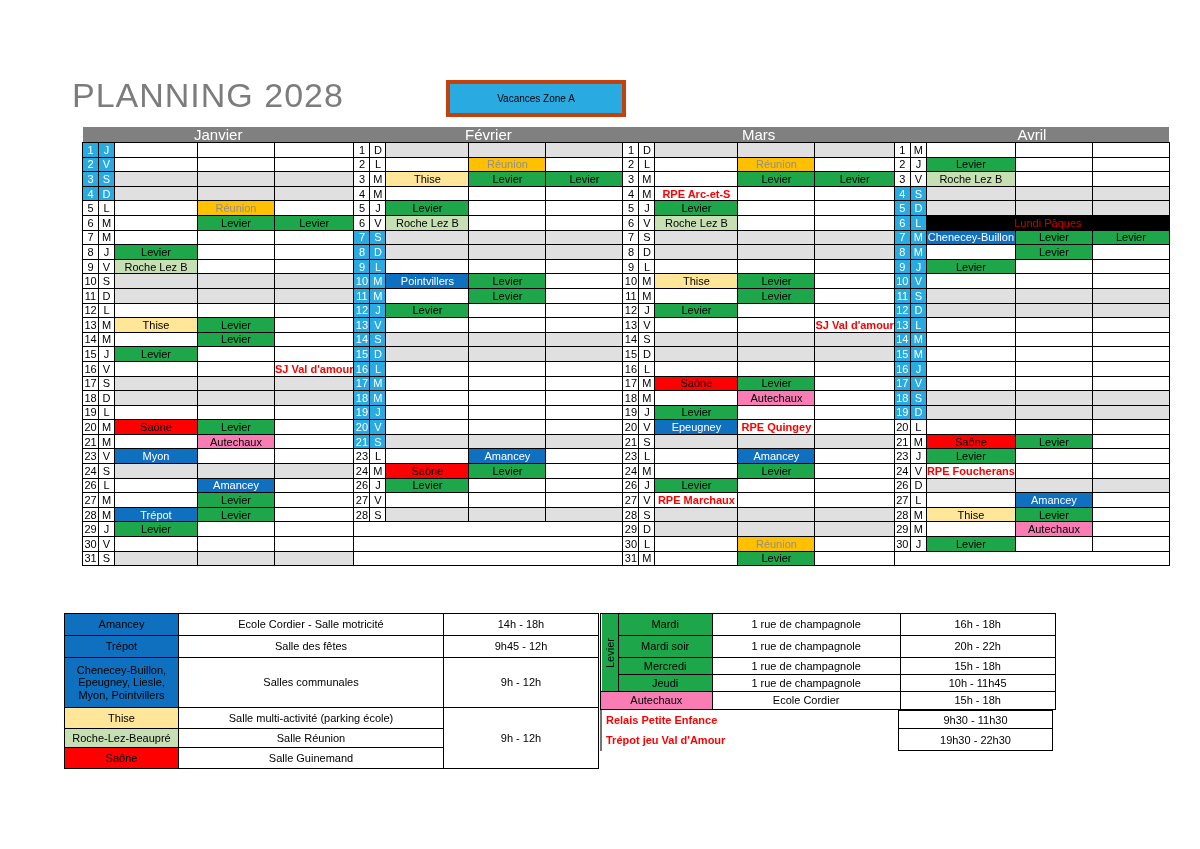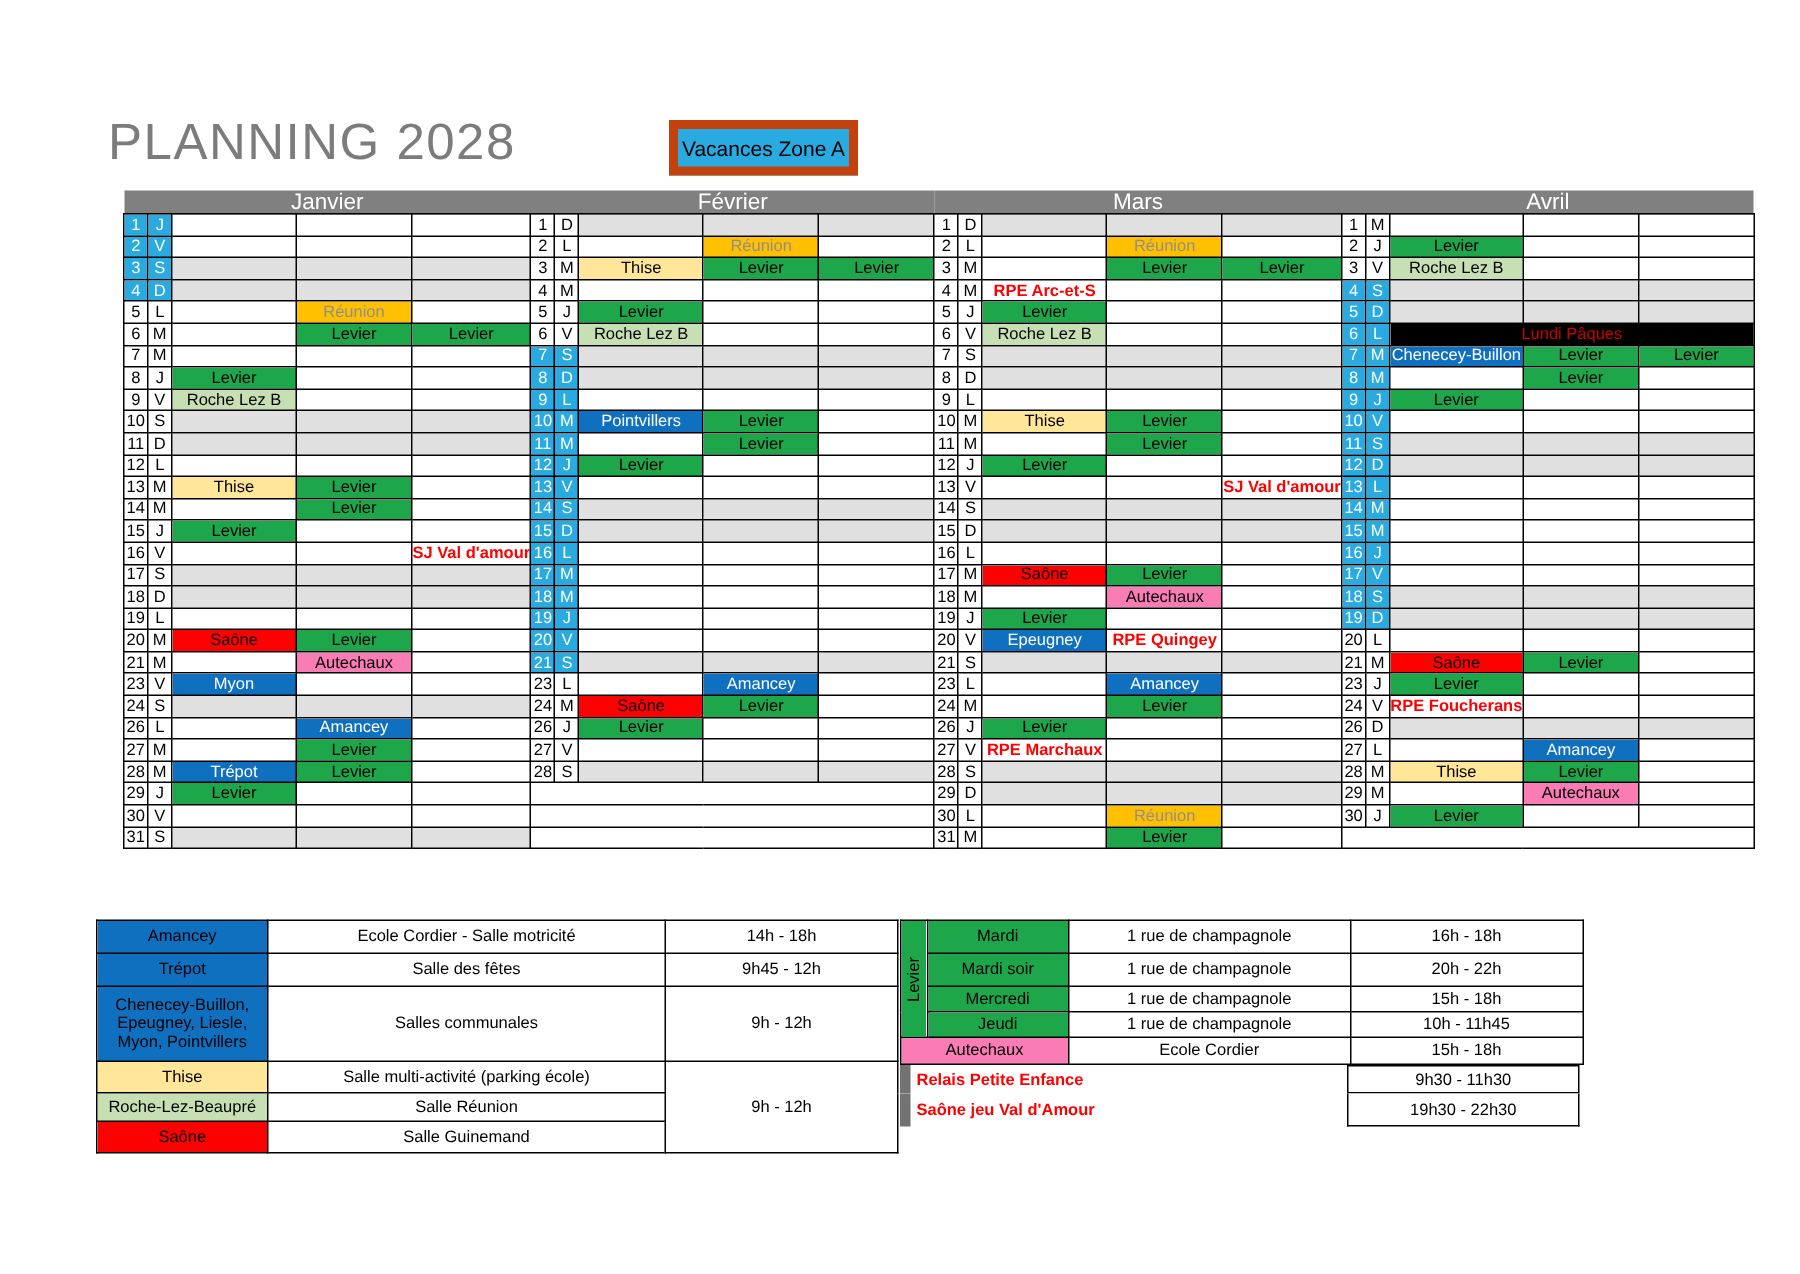--- a/index.html
+++ b/index.html
@@ -5,22 +5,22 @@
   :root{
     --c-cyan:#29ABE2; --c-green:#1EA64B; --c-blue:#1070C0; --c-yellow:#FFE699;
     --c-lgreen:#C6E0B4; --c-red:#FF0000; --c-pink:#F97CB5; --c-orange:#FFC000;
     --c-hdr:#808080; --c-wk:#E0E0E0; --c-title:#7C7C7C; --c-blackbar:#000000;
     --c-blackbar-text:#CC0000; --c-reuniontext:#8F8F8F;
   }
   *{margin:0;padding:0;box-sizing:border-box}
   body{background:#fff;font-family:"Liberation Sans",sans-serif}
   .page{position:relative;width:1200px;height:849px;background:#fff;overflow:hidden}
   .title{position:absolute;left:72px;top:76px;font-size:34px;font-weight:400;color:var(--c-title);letter-spacing:1px}
-  .badge{position:absolute;left:446px;top:80px;width:126px;height:37px;background:var(--c-cyan);
-         border:6px solid #c2410c;color:#000;font-size:14px;display:flex;align-items:center;justify-content:center}
+  .badge{position:absolute;left:446px;top:80px;width:180px;height:37px;background:var(--c-cyan);
+         border:4px solid #c2410c;color:#000;font-size:10px;display:flex;align-items:center;justify-content:center}
   
   table.cal{position:absolute;left:82px;top:127px;border-collapse:collapse;table-layout:fixed}
   table.cal th{background:var(--c-hdr);color:#fff;font-weight:400;border:none;padding:0;line-height:1}
   th.mon{font-size:15px;height:14px}
   th.sub{font-size:11px;height:13px;border-bottom:1px solid #000}
   table.cal td{border:1px solid #000;padding:0;font-size:11px;text-align:center;
                white-space:nowrap;overflow:hidden;line-height:1.1;height:14.6px}
   table.cal tr{height:14.6px}
   td.num,td.let{font-size:10px;color:#000;background:#fff}
   td.vac{background:var(--c-cyan);color:#fff}
@@ -44,21 +44,21 @@
   .leg-right{position:absolute;left:600px;top:613px}
   td.n-blue{background:var(--c-blue)}
   td.n-blue-w{background:var(--c-blue);color:#fff;font-size:10px}
   td.n-thise{background:var(--c-yellow)}
   td.n-roche{background:var(--c-lgreen);font-size:10.5px}
   td.n-saone{background:var(--c-red)}
   td.n-green{background:var(--c-green)}
   td.n-pink{background:var(--c-pink)}
   td.vert{background:var(--c-green);writing-mode:vertical-rl;transform:rotate(180deg);font-size:10px;text-align:center;padding:0}
   .extra{display:flex;width:453px}
-  .extra .lbl{width:298px;border-left:7px solid #737373;color:var(--c-red);font-size:11px;font-weight:bold;
+  .extra .lbl{width:298px;border-left:2px solid #737373;color:var(--c-red);font-size:11px;font-weight:bold;
               display:flex;align-items:center;padding-left:4px;background:#fff}
   .extra .tbox{width:155px;border:1px solid #000;border-top:none;font-size:11px;display:flex;align-items:center;justify-content:center;background:#fff}
   .extra.first .tbox{border-top:1px solid #000}
 </style>
 </head>
 <body>
 
 <div class="page">
 
   <div class="title">PLANNING 2028</div>
@@ -792,18 +792,18 @@
         <td>Ecole Cordier</td>
         <td>15h - 18h</td>
       </tr>
     </tbody>
       </table>
     <div class="extra first" style="height:19px">
       <div class="lbl">Relais Petite Enfance</div>
       <div class="tbox">9h30 - 11h30</div>
     </div>
     <div class="extra" style="height:22px">
-      <div class="lbl">Saône jeu Val d'Amour</div>
+      <div class="lbl">Trépot jeu Val d'Amour</div>
       <div class="tbox">19h30 - 22h30</div>
     </div>
   </div>
 
 </div>
 
 </body></html>

